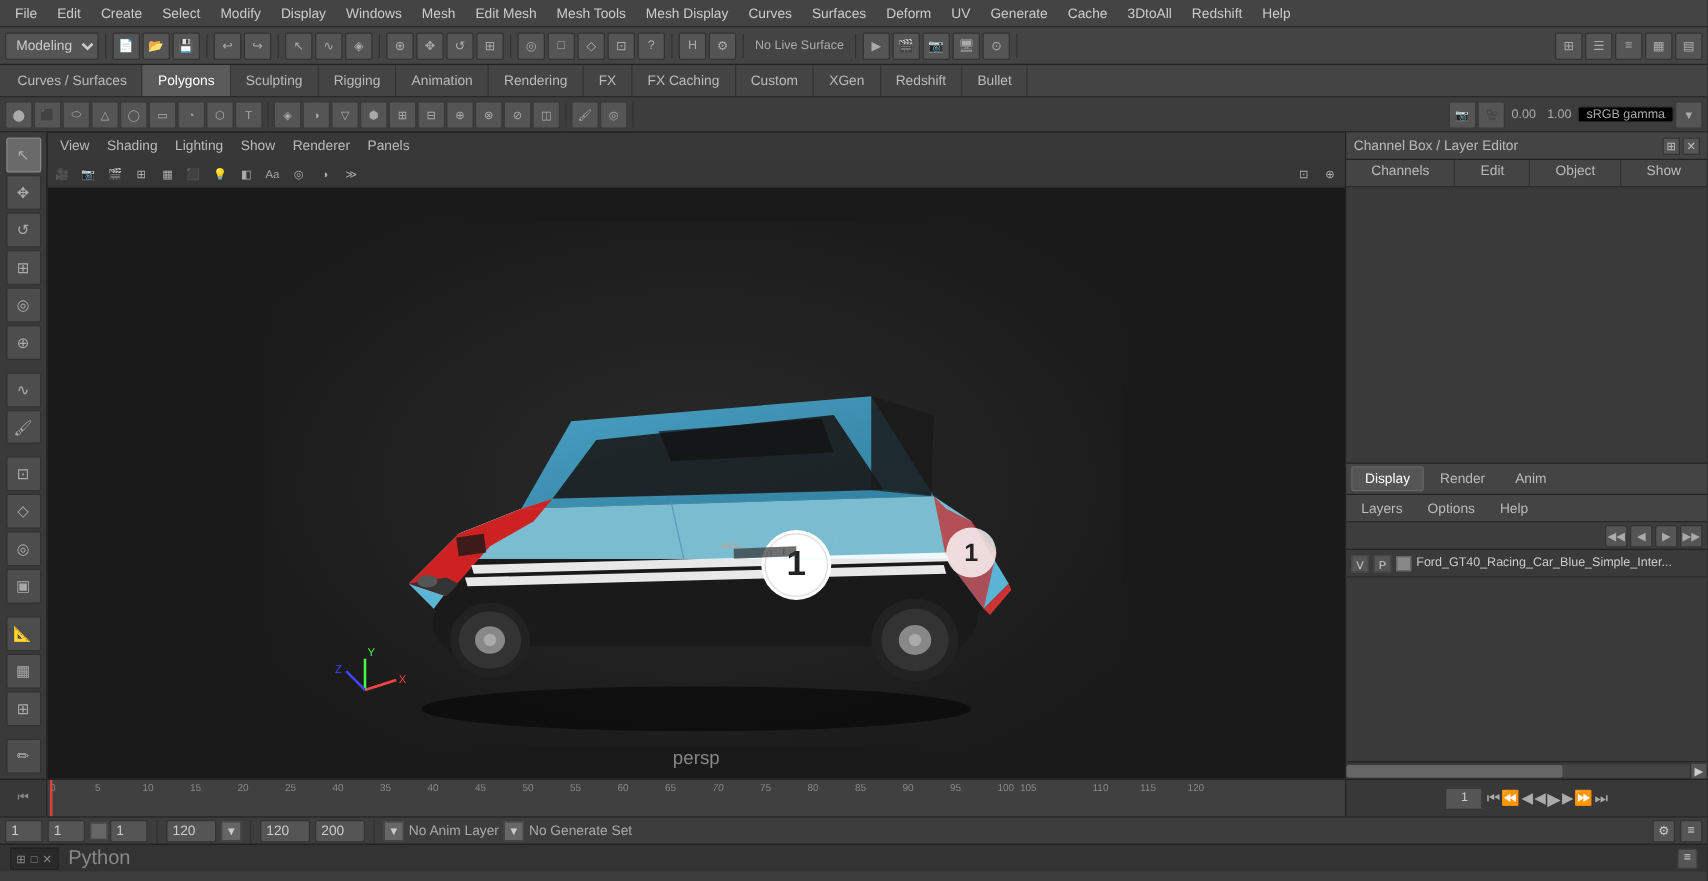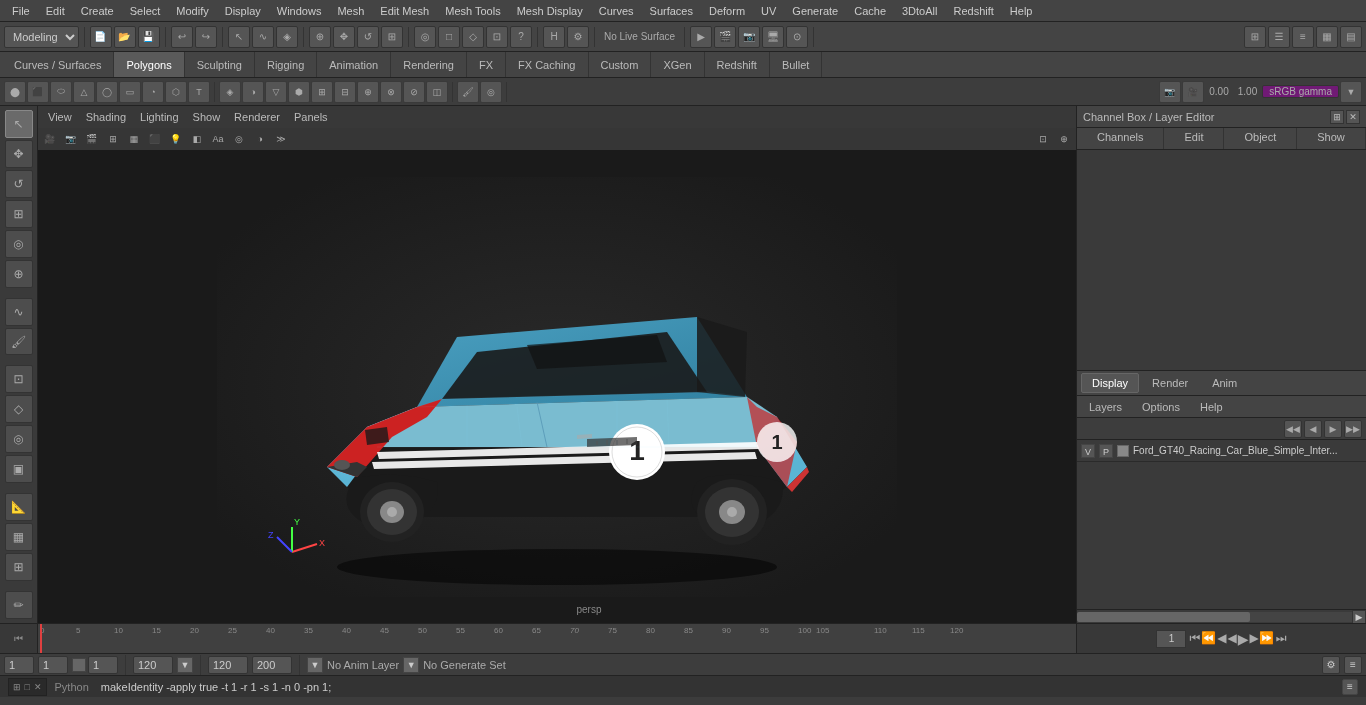--- a/index.html
+++ b/index.html
@@ -208,23 +208,22 @@
       justify-content: center;
     }
 
     
     #persp-label {
       position: absolute;
       bottom: 8px;
       left: 50%;
       transform: translateX(-50%);
       color: #888;
-      font-size: 10px;
+      font-size: 15px;
       pointer-events: none;
-      margin-left: 32px;
     }
 
     
     #right-panel {
       width: 290px;
       background: #3c3c3c;
       border-left: 1px solid #222;
       display: flex;
       flex-direction: column;
       flex-shrink: 0;
@@ -407,21 +406,21 @@
       display: flex;
       align-items: center;
       background: #333;
       height: 22px;
       border-top: 1px solid #222;
       padding: 0 8px;
       gap: 8px;
     }
     #python-label {
       color: #888;
-      font-size: 11px;
+      font-size: 16px;
       margin-right: 4px;
     }
     #status-command {
       color: #ccc;
       font-size: 11px;
       flex: 1;
     }
     #status-icon {
       width: 16px; height: 16px;
       background: #555;
@@ -566,21 +565,21 @@
   <div class="toolbar-sep"></div>
   <div class="tool-icon">🖌</div>
   <div class="tool-icon">◎</div>
   <div class="toolbar-sep"></div>
 
   <div style="flex:1"></div>
   <div class="tool-icon">📷</div>
   <div class="tool-icon">🎥</div>
   <div style="font-size:10px;color:#aaa;padding:0 4px;">0.00</div>
   <div style="font-size:10px;color:#aaa;padding:0 4px;">1.00</div>
-  <div style="font-size:10px;color:#aaa;padding:0 6px;background:#701a75;border:1px solid #333;border-radius:2px;">sRGB gamma</div>
+  <div style="font-size:10px;color:#aaa;padding:0 6px;background:#000000;border:1px solid #333;border-radius:2px;">sRGB gamma</div>
   <div class="tool-icon">▼</div>
 </div>
 
 <div id="main-layout" style="height:calc(705px - 22px - 30px - 26px - 28px - 30px - 22px - 22px - 8px);">
 
   <div id="left-toolbar">
     <div class="left-tool-btn active">↖</div>
     <div class="left-tool-btn">✥</div>
     <div class="left-tool-btn">↺</div>
     <div class="left-tool-btn">⊞</div>
@@ -866,16 +865,15 @@
 </div>
 
 <div id="status-bar">
 
   <div style="display:flex;align-items:center;background:#2a2a2a;border:1px solid #222;padding:1px 4px;gap:4px;height:18px;">
     <div style="cursor:pointer;font-size:9px;color:#888;">⊞</div>
     <div style="cursor:pointer;font-size:9px;color:#888;">□</div>
     <div style="cursor:pointer;font-size:9px;color:#888;">✕</div>
   </div>
   <span id="python-label">Python</span>
-  <span id="status-command">makeIdentity -apply true -t 1 -r 1 -s 1 -n 0 -pn 1;</span>
   <div style="flex:1;"></div>
   <div id="status-icon">≡</div>
 </div>
 
 </body></html>

